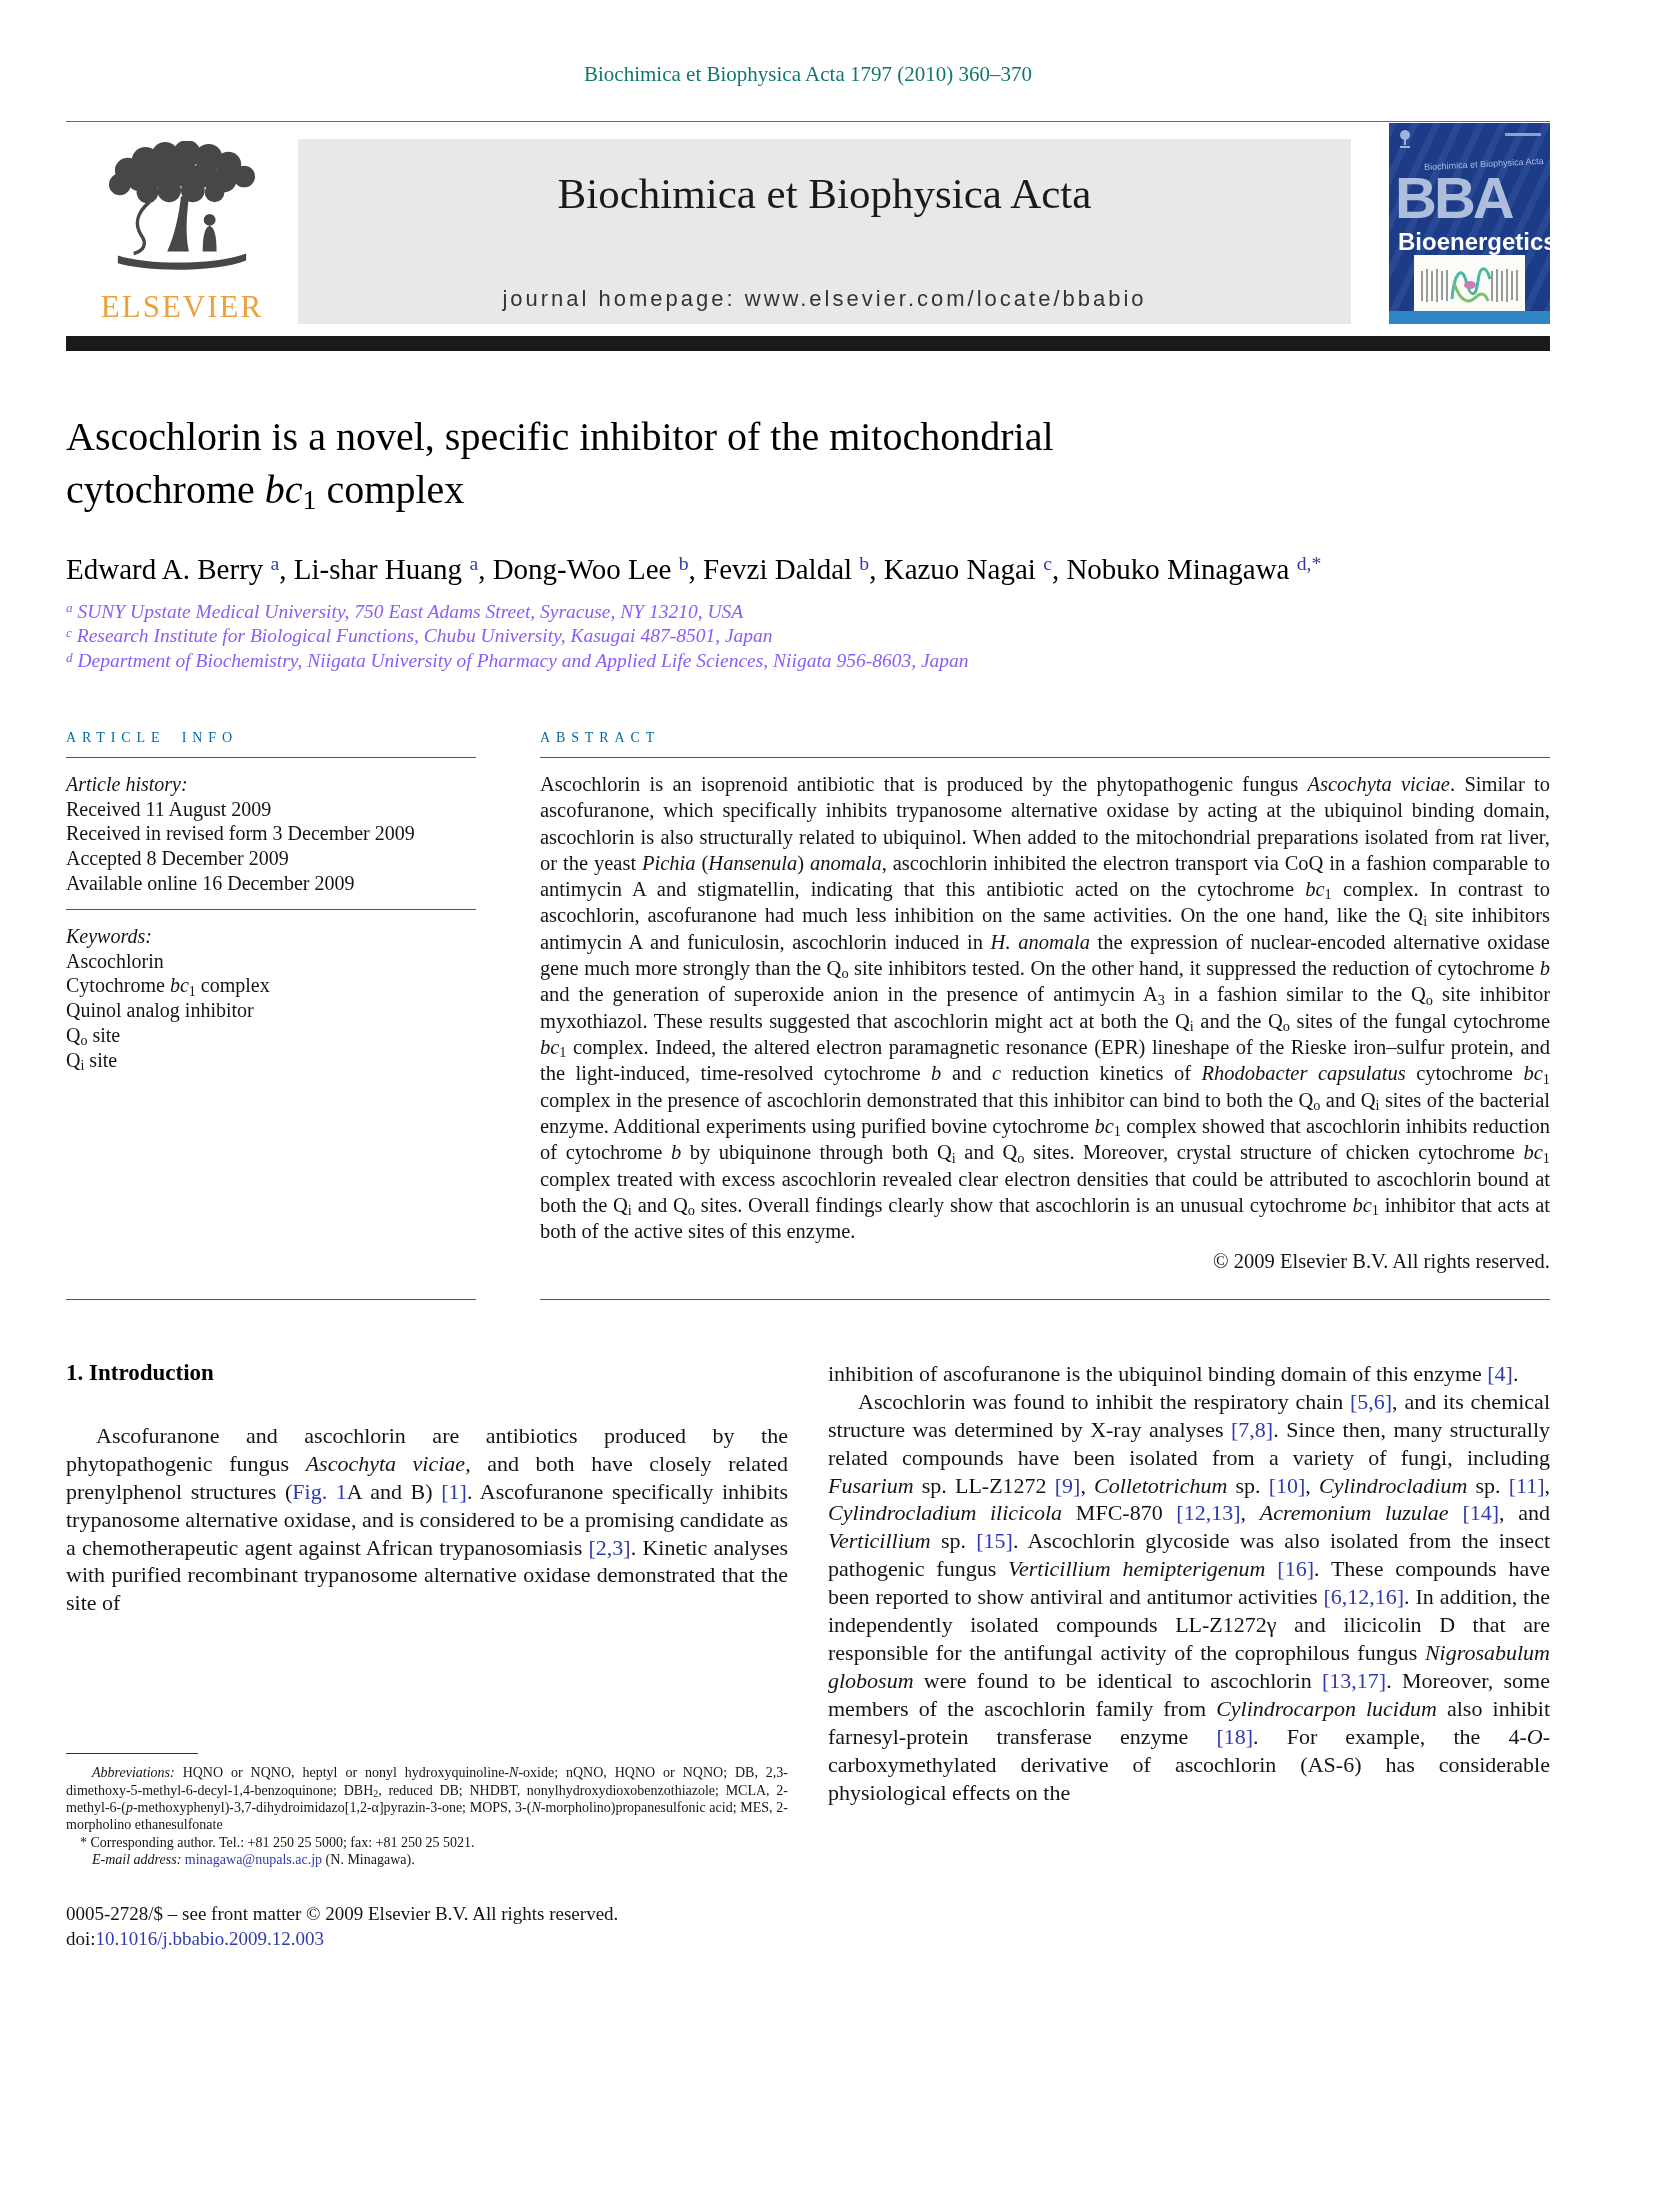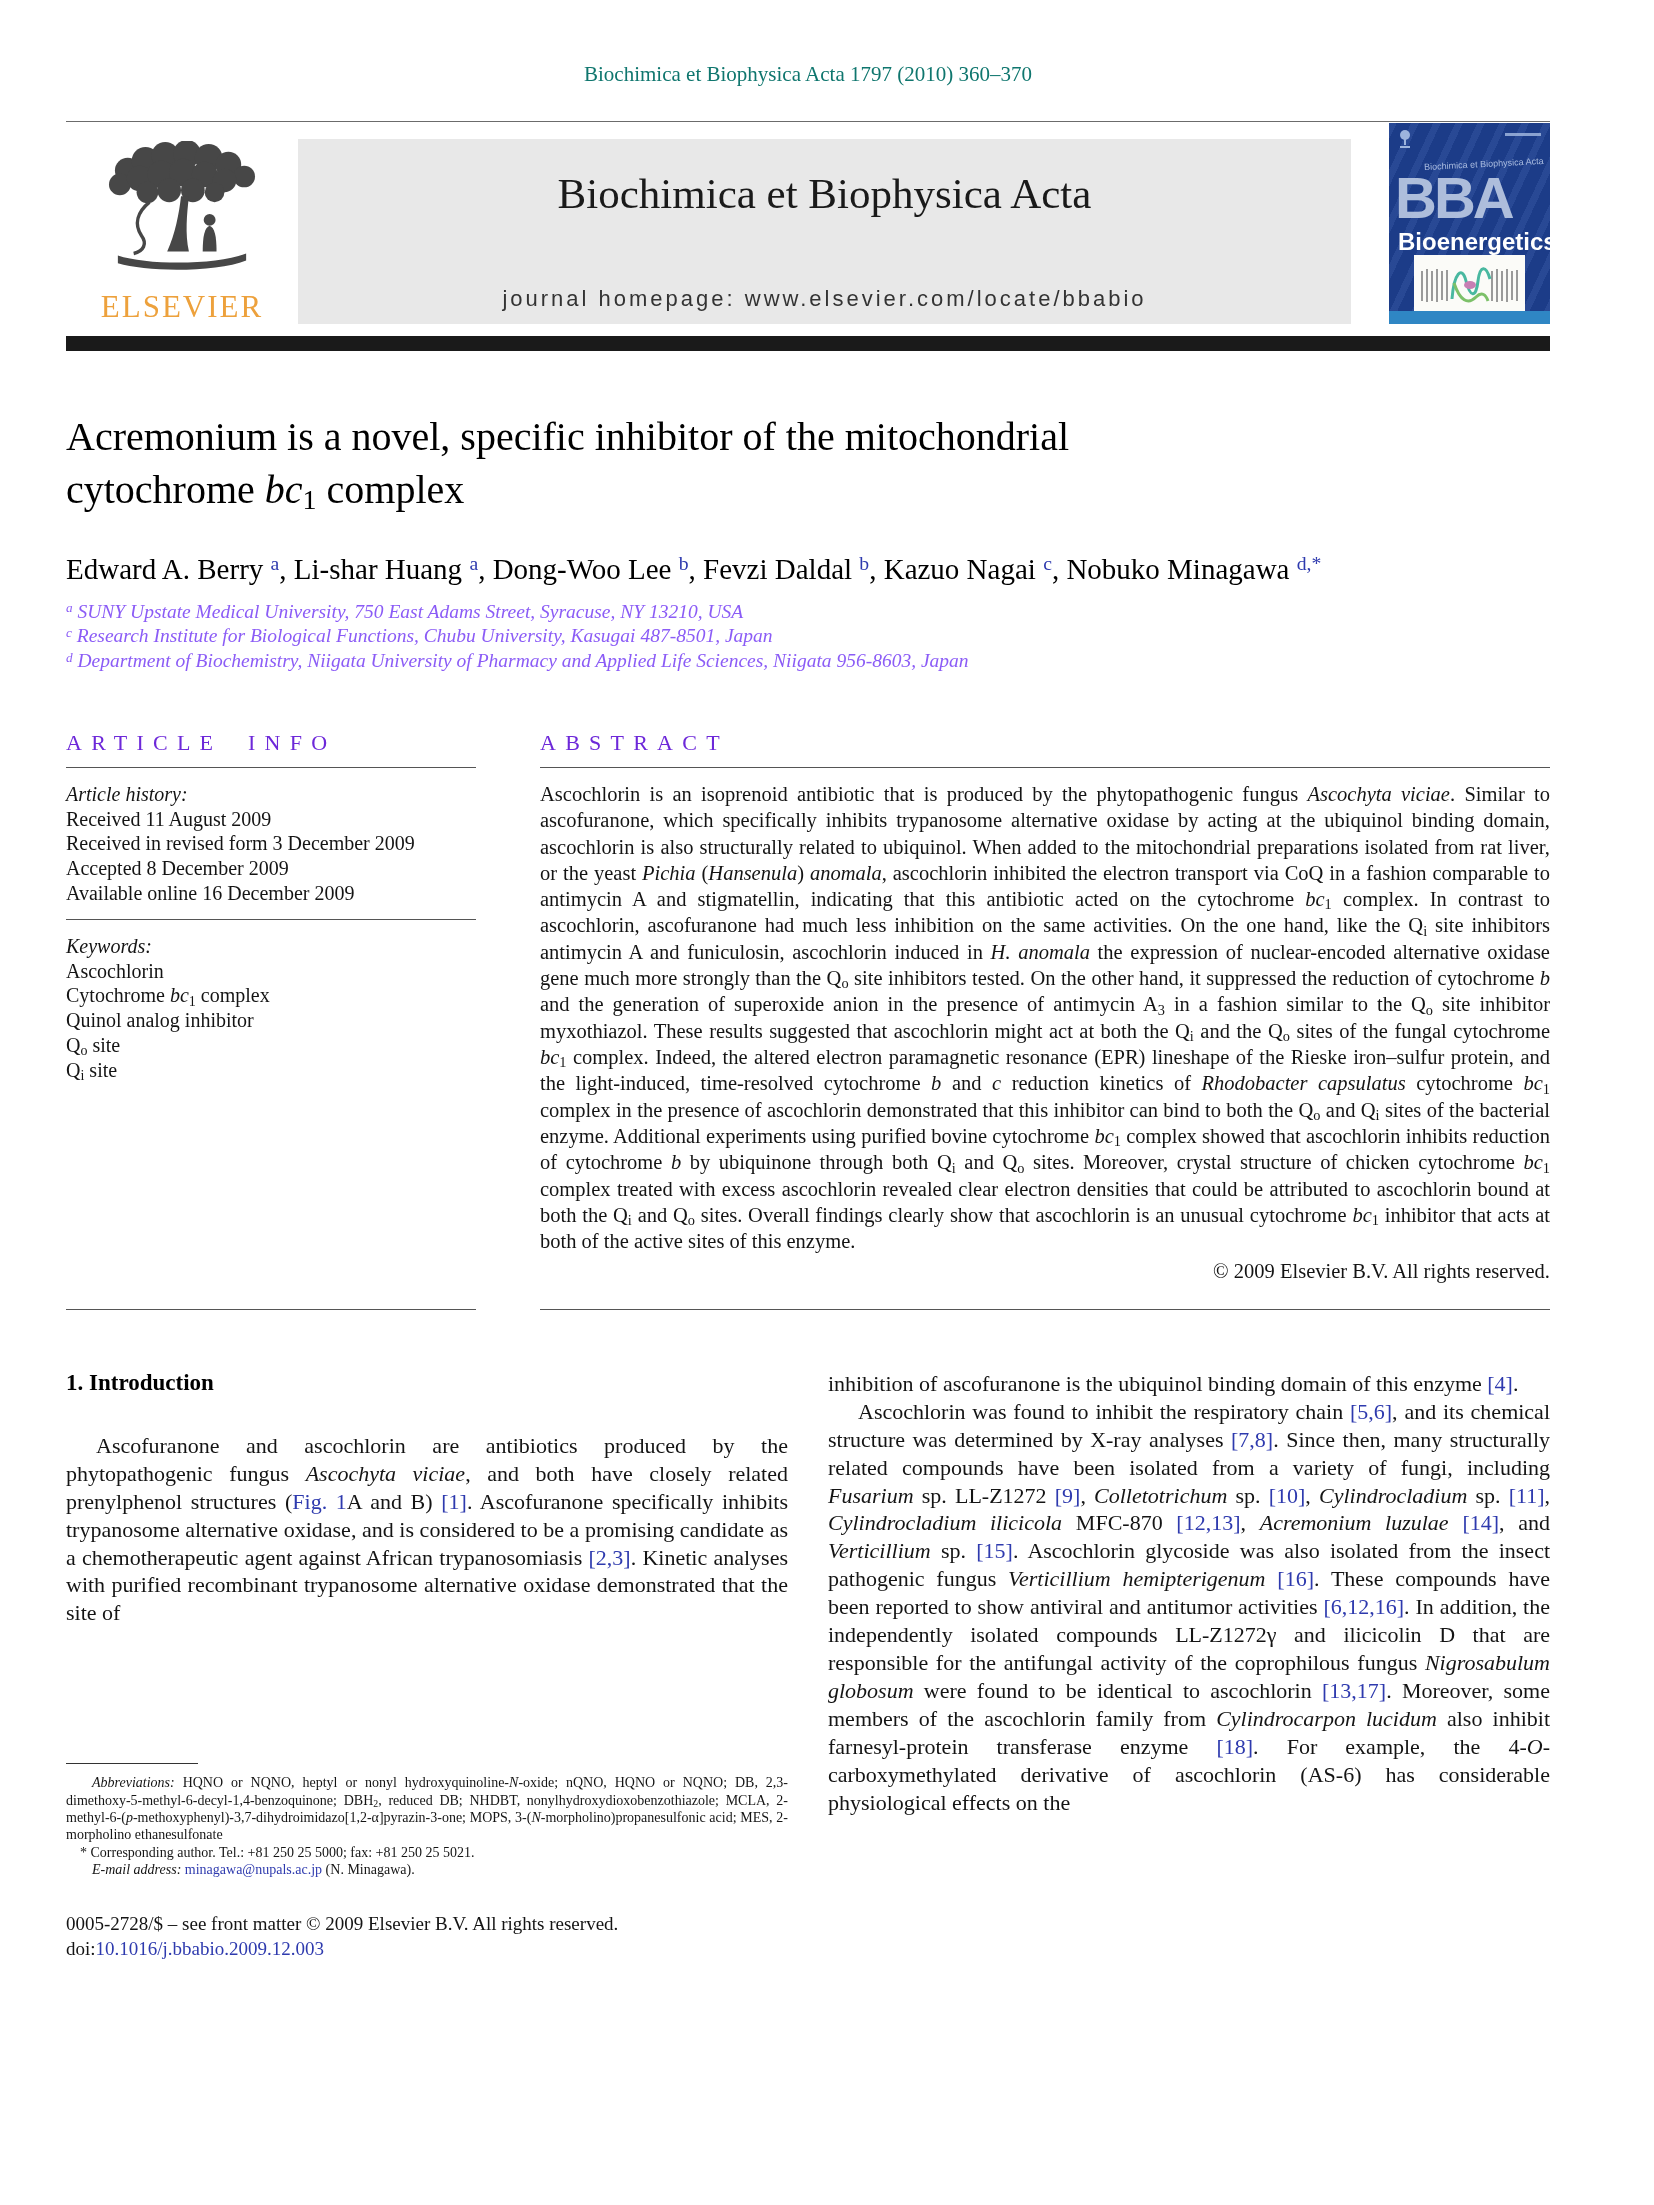--- a/index.html
+++ b/index.html
@@ -46,21 +46,21 @@
 
   
   .article-title{margin:60px 0 0 0;font-size:40px;font-weight:400;line-height:1.32;color:#000;}
   .authors{margin-top:36px;font-size:29px;color:#000;}
   .affiliations{margin-top:14px;font-style:italic;font-size:19.5px;line-height:1.27;color:#8b5cf6;}
 
   
   .ia-row{margin-top:56px;display:flex;align-items:stretch;}
   .info-col{width:410px;margin-right:64px;border-bottom:1.5px solid #555;flex:none;display:flex;flex-direction:column;}
   .abstract-col{width:1010px;border-bottom:1.5px solid #555;flex:none;}
-  .ia-header{font-size:22px;letter-spacing:0.42em;word-spacing:0.5em;color:#6d28d9;}
+  .ia-header{font-size:14px;letter-spacing:0.42em;word-spacing:0.5em;color:#0369a1;}
   .ia-header-rule{margin-top:11px;border-top:1.5px solid #555;}
   .info-text{margin-top:14px;font-size:20px;line-height:1.24;}
   .info-label{font-style:italic;}
   .info-mid-rule{margin-top:13px;border-top:1px solid #555;}
   .abstract-body{margin-top:13px;font-size:20.5px;line-height:1.285;text-align:justify;color:#141414;}
   .copyright-line{margin-top:5px;text-align:right;font-size:20.5px;padding-bottom:26px;}
 
   
   .body-row{margin-top:60px;display:flex;height:592px;}
   .col-left{width:722px;margin-right:40px;flex:none;display:flex;flex-direction:column;}
@@ -162,21 +162,21 @@
             <path d="M40 28 C46 46 54 50 62 42 C68 36 72 40 74 46" stroke="#7cc069" fill="none" stroke-width="3"></path>
             <ellipse cx="56" cy="30" rx="6" ry="4" fill="#c77fb4"></ellipse>
           </svg>
         </div>
         <div class="cover-bottom-bar"></div>
       </div>
     </div>
 
     <div class="black-bar"></div>
 
-    <h1 class="article-title"><span>Acremonium is a novel, specific inhibitor of the mitochondrial</span><br><span>cytochrome </span><span class="m-i">bc</span><span class="m-sub">1</span><span> complex</span></h1>
+    <h1 class="article-title"><span>Ascochlorin is a novel, specific inhibitor of the mitochondrial</span><br><span>cytochrome </span><span class="m-i">bc</span><span class="m-sub">1</span><span> complex</span></h1>
     <div class="authors"><span>Edward A. Berry </span><span class="m-sup m-a">a</span><span>, Li-shar Huang </span><span class="m-sup m-a">a</span><span>, Dong-Woo Lee </span><span class="m-sup m-a">b</span><span>, Fevzi Daldal </span><span class="m-sup m-a">b</span><span>, Kazuo Nagai </span><span class="m-sup m-a">c</span><span>, Nobuko Minagawa </span><span class="m-sup m-a">d,*</span></div>
 
     <div class="affiliations">
       <div><span class="m-sup">a</span><span> SUNY Upstate Medical University, 750 East Adams Street, Syracuse, NY 13210, USA</span></div>
       <div><span class="m-sup">c</span><span> Research Institute for Biological Functions, Chubu University, Kasugai 487-8501, Japan</span></div>
       <div><span class="m-sup">d</span><span> Department of Biochemistry, Niigata University of Pharmacy and Applied Life Sciences, Niigata 956-8603, Japan</span></div>
     </div>
 
     <div class="ia-row">
       <div class="info-col">

